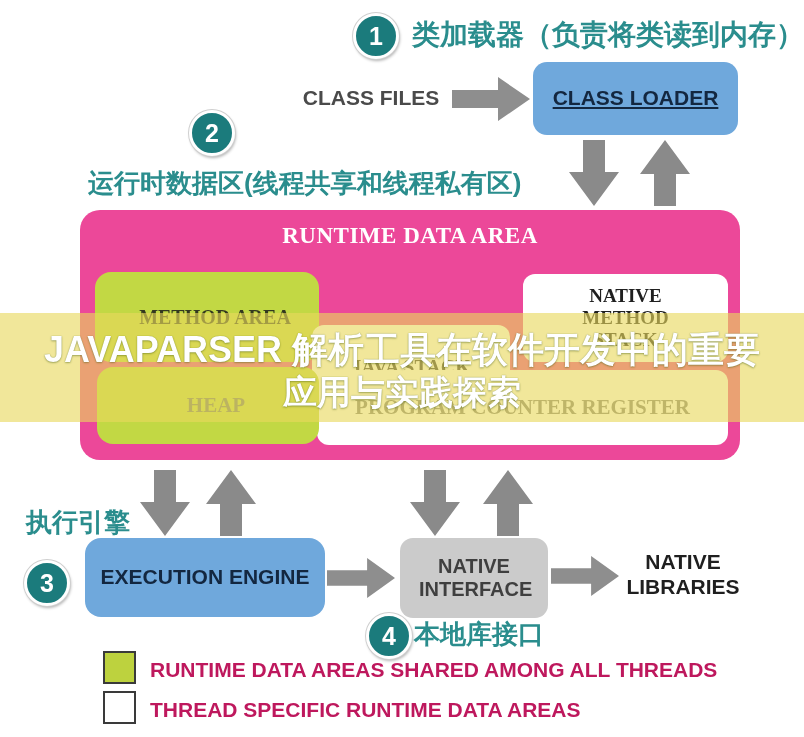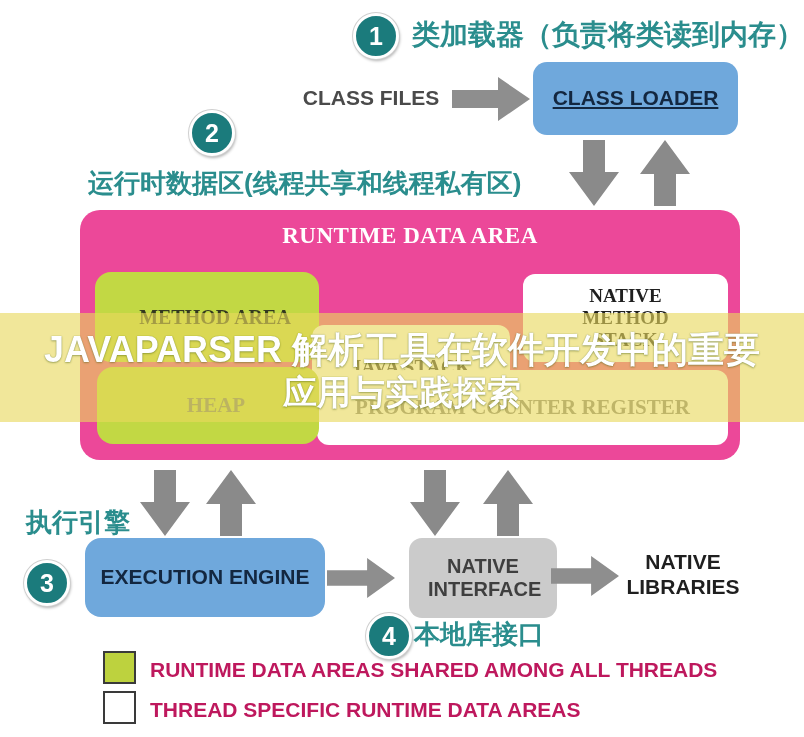--- a/index.html
+++ b/index.html
@@ -119,21 +119,21 @@
   </div>
 
   <div class="box blue-box" style="left:85px;top:538px;width:240px;height:79px;font-size:21px;border-radius:16px;">
     <span>EXECUTION ENGINE</span>
   </div>
 
   <svg class="arrow-svg" style="left:327px;top:555px;" width="68" height="46" viewBox="0 0 78 46">
     <polygon points="0,14 46,14 46,0 78,23 46,46 46,32 0,32" fill="#8e8e8e"></polygon>
   </svg>
 
-  <div class="box gray-box" style="left:400px;top:538px;width:148px;height:80px;font-size:20px;margin-left:9px;">
+  <div class="box gray-box" style="left:400px;top:538px;width:148px;height:80px;font-size:20px;">
     <span style="display:block;width:110px;">NATIVE INTERFACE</span>
   </div>
 
   <svg class="arrow-svg" style="left:551px;top:553px;" width="68" height="46" viewBox="0 0 78 46">
     <polygon points="0,14 46,14 46,0 78,23 46,46 46,32 0,32" fill="#8e8e8e"></polygon>
   </svg>
 
   <div class="plain-label" style="left:617px;top:549px;width:132px;font-size:21px;color:#1f1f1f;line-height:1.2;">NATIVE LIBRARIES</div>
 
   <div class="badge" style="left:366px;top:613px;">

